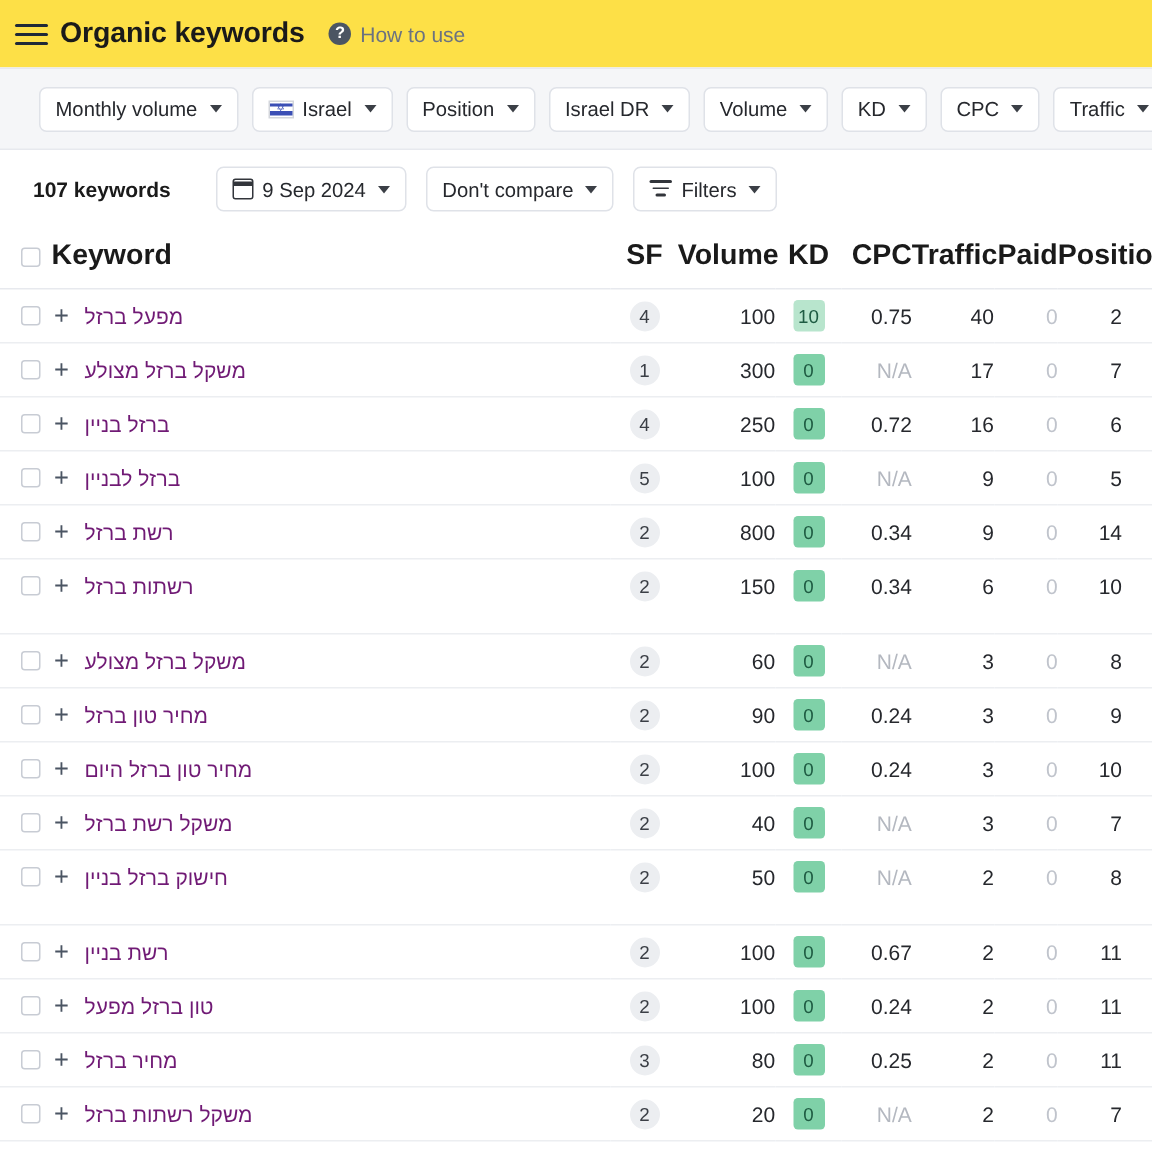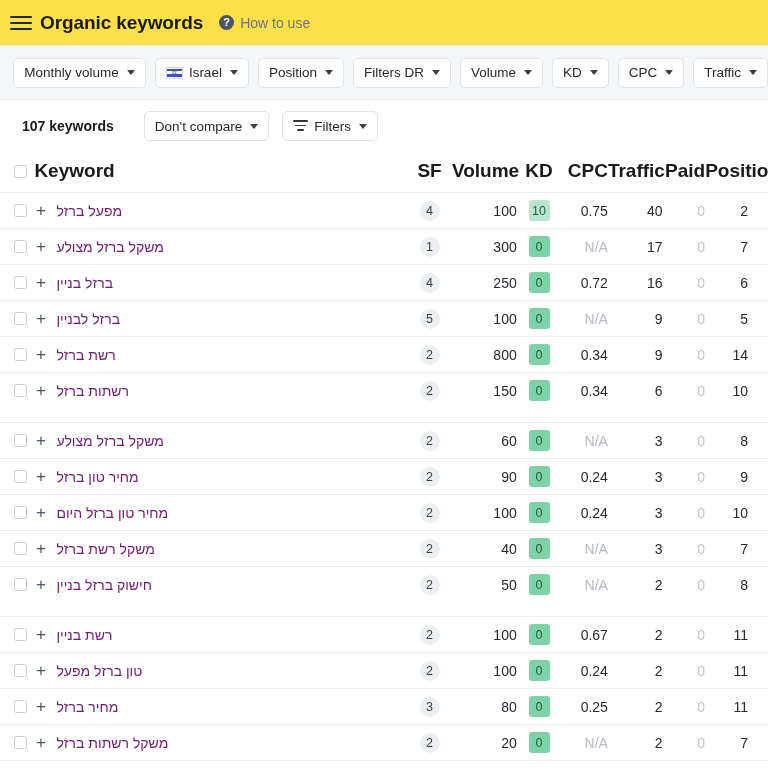--- a/index.html
+++ b/index.html
@@ -42,21 +42,20 @@
 
   
   .filterbar {
     height: 55px;
     background: #f5f6f8;
     border-top: 1px solid #e7e9ee;
     border-bottom: 1px solid #e7e9ee;
     display: flex; align-items: center;
     padding-left: 26px; gap: 9px;
     overflow: hidden;
-    justify-content: flex-end;
   }
   .chip {
     height: 30px;
     background: #fff;
     border: 1px solid #dfe2e8;
     border-radius: 5px;
     display: flex; align-items: center;
     padding: 0 10px; gap: 6px;
     font-size: 13.5px; color: #26282d;
     white-space: nowrap; cursor: pointer;
@@ -202,21 +201,21 @@
         <span class="flag-star">✡</span>
       </span>
     <span>Israel</span>
     <span class="caret"></span>
   </div>
   <div class="chip">
     <span>Position</span>
     <span class="caret"></span>
   </div>
   <div class="chip">
-    <span>Filters DR</span>
+    <span>Israel DR</span>
     <span class="caret"></span>
   </div>
   <div class="chip">
     <span>Volume</span>
     <span class="caret"></span>
   </div>
   <div class="chip">
     <span>KD</span>
     <span class="caret"></span>
   </div>
@@ -225,20 +224,25 @@
     <span class="caret"></span>
   </div>
   <div class="chip">
     <span>Traffic</span>
     <span class="caret"></span>
   </div>
 </div>
 
 <div class="subbar">
   <div class="kwcount">107 keywords</div>
+  <div class="chip">
+    <span class="cal-icon"></span>
+    <span>9 Sep 2024</span>
+    <span class="caret"></span>
+  </div>
   <div class="chip">
     <span>Don't compare</span>
     <span class="caret"></span>
   </div>
   <div class="chip">
     <span class="filters-icon">
         <i></i>
         <i></i>
         <i></i>
       </span>

